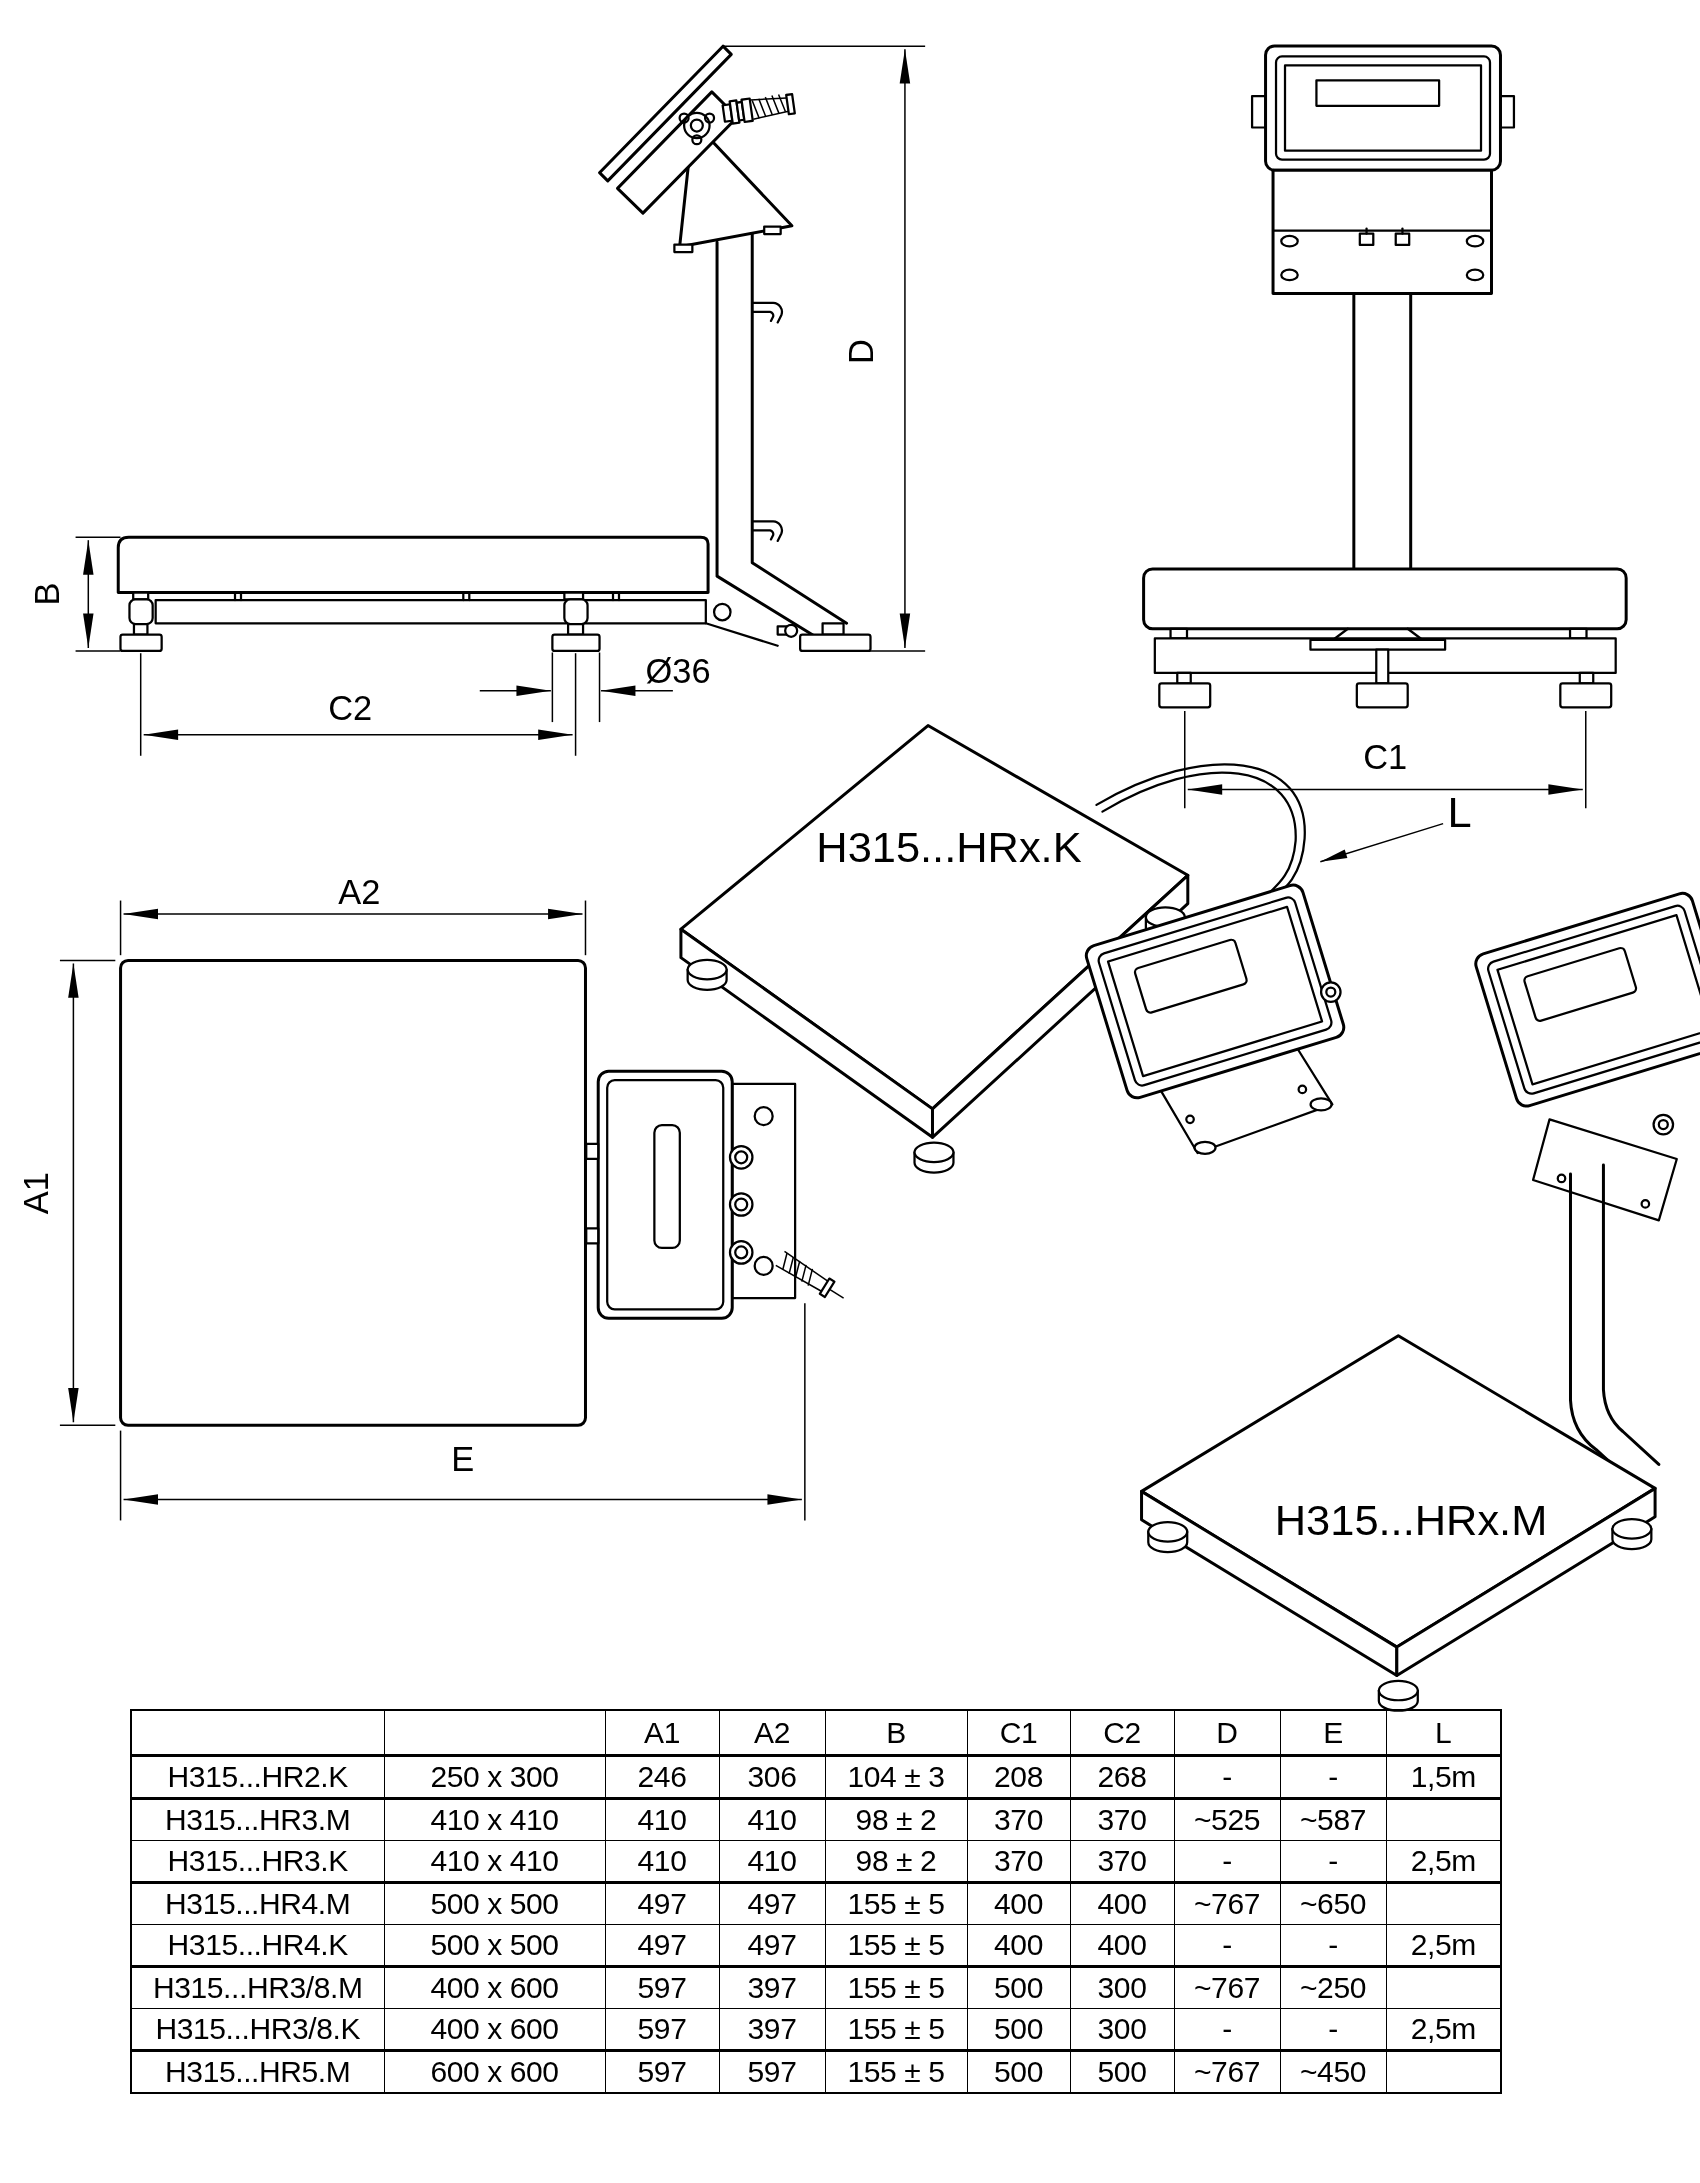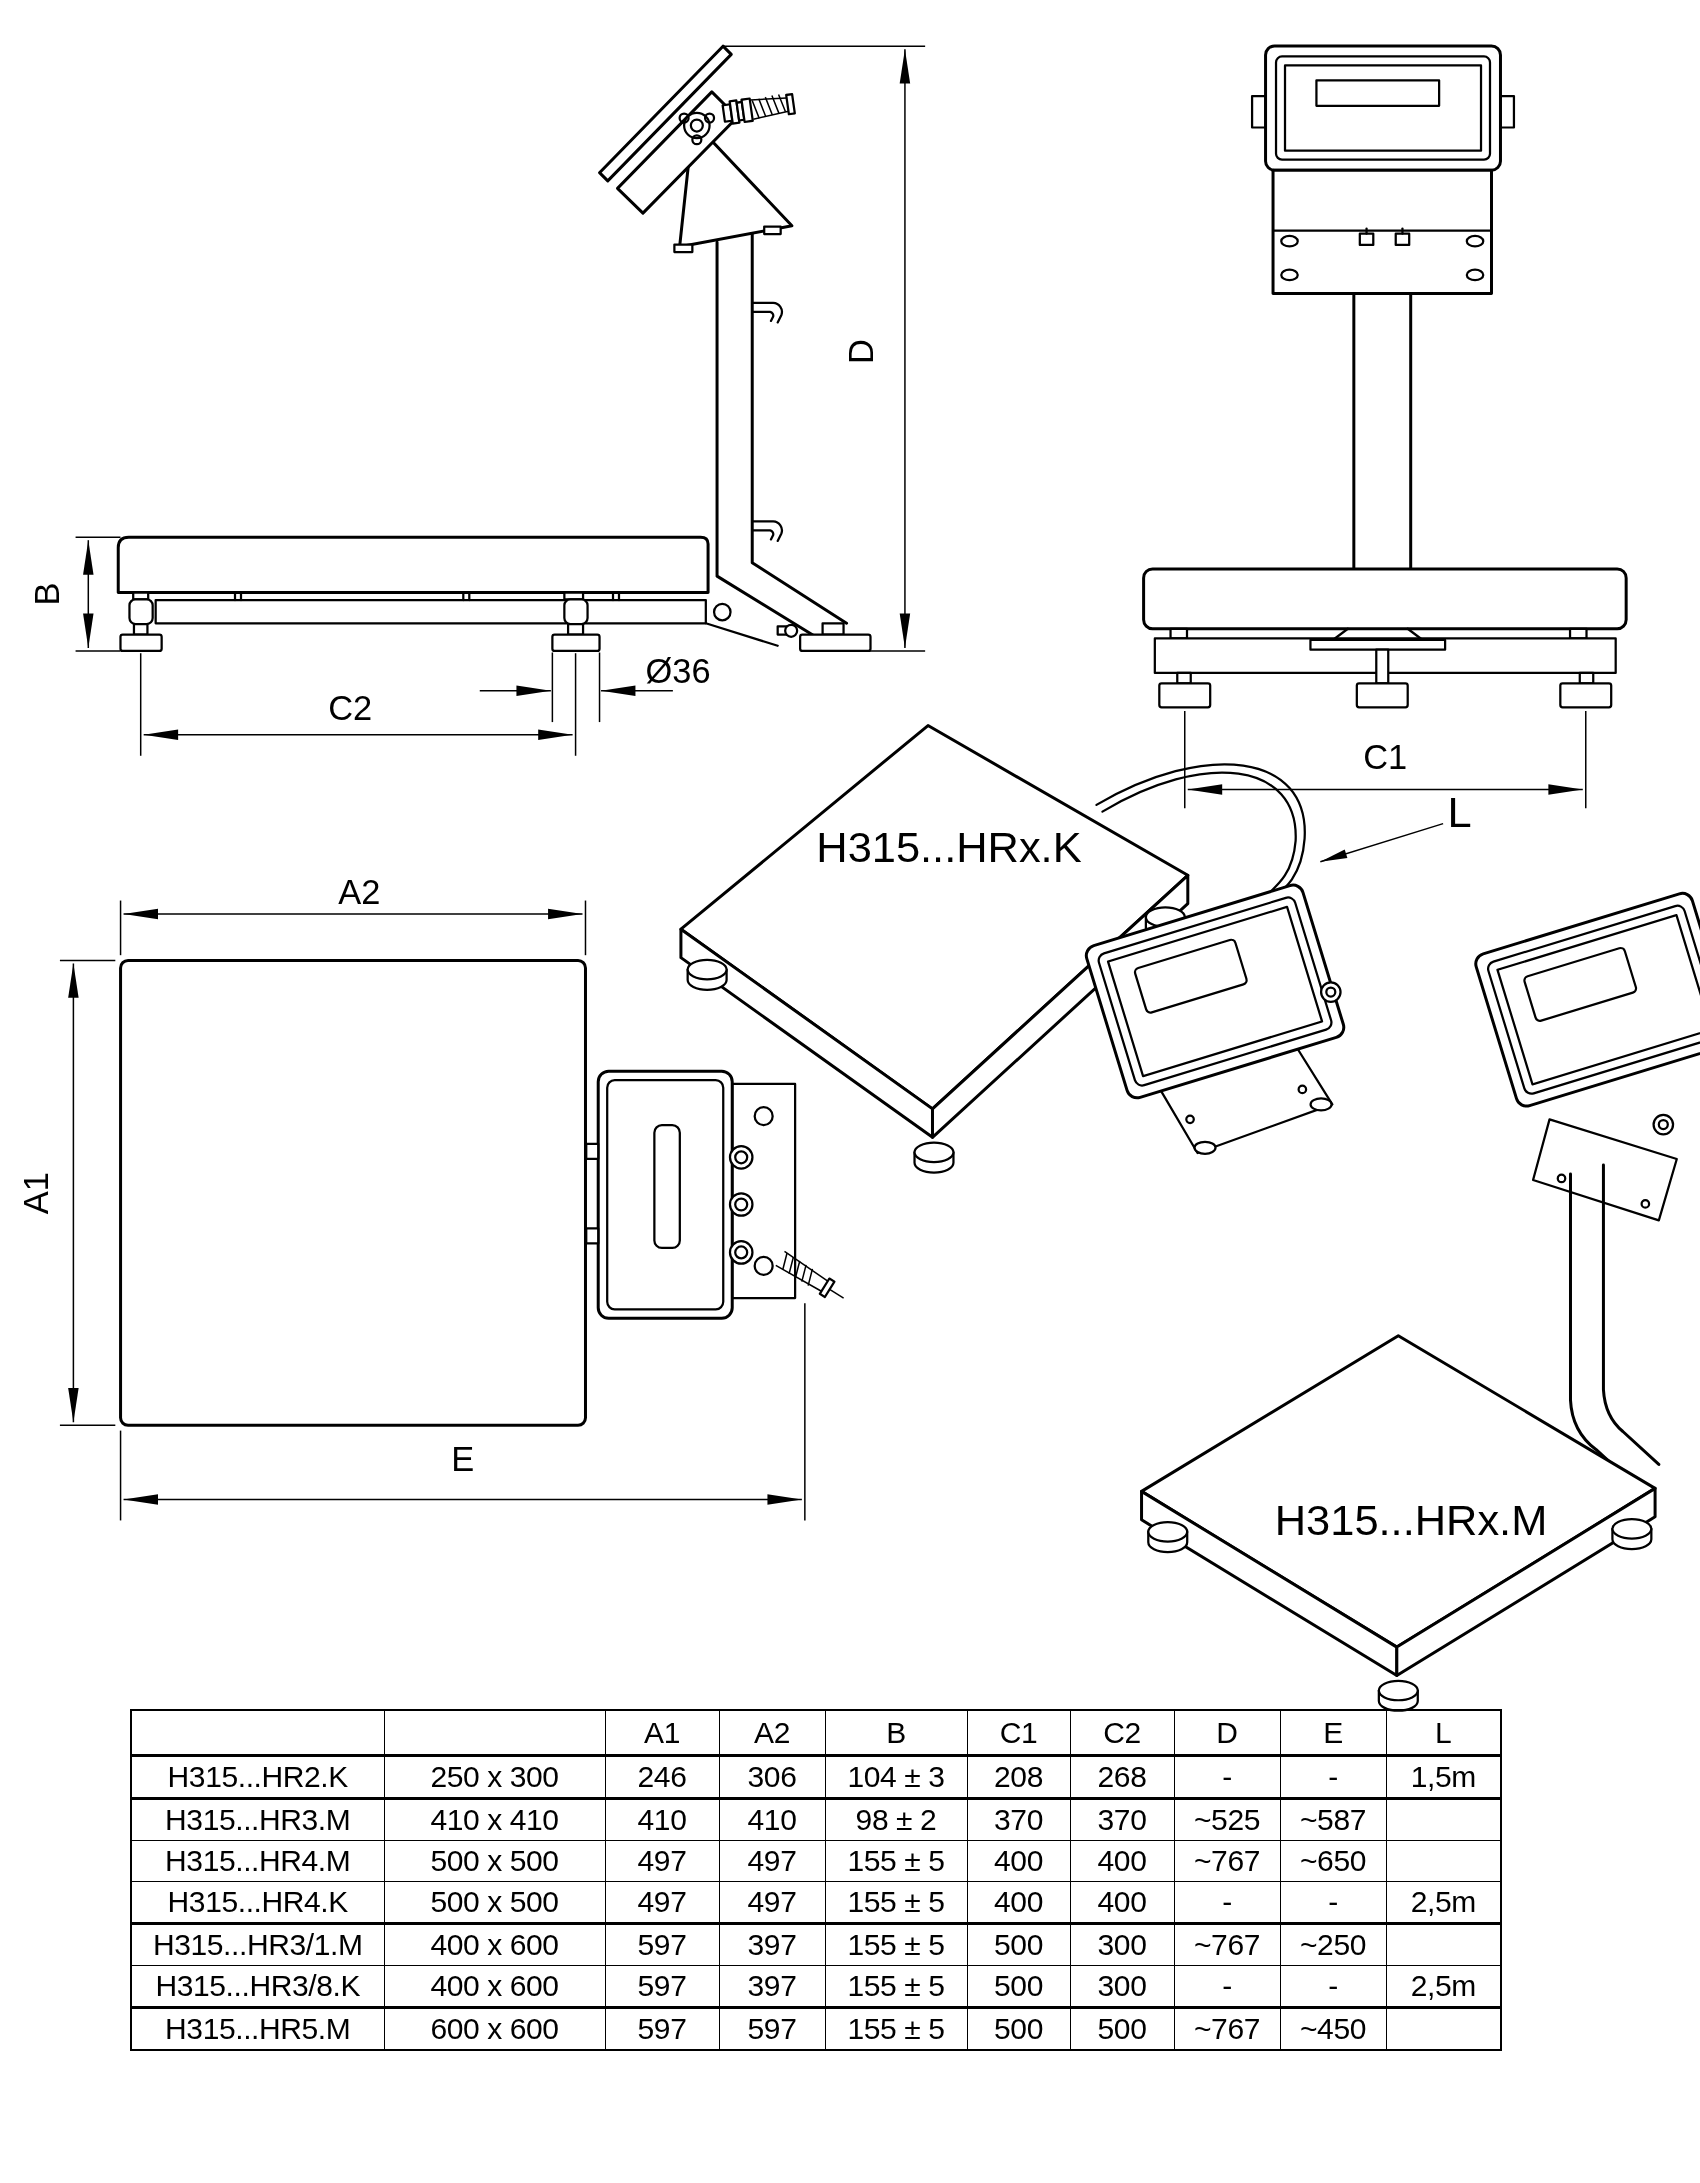--- a/index.html
+++ b/index.html
@@ -383,20 +383,32 @@
             <td>410 x 410</td>
             <td>410</td>
             <td>410</td>
             <td>98 ± 2</td>
             <td>370</td>
             <td>370</td>
             <td>~525</td>
             <td>~587</td>
             <td></td>
           </tr>
+          <tr class="group-end">
+            <td>H315...HR3.K</td>
+            <td>410 x 410</td>
+            <td>410</td>
+            <td>410</td>
+            <td>98 ± 2</td>
+            <td>370</td>
+            <td>370</td>
+            <td>-</td>
+            <td>-</td>
+            <td>2,5m</td>
+          </tr>
           <tr>
             <td>H315...HR4.M</td>
             <td>500 x 500</td>
             <td>497</td>
             <td>497</td>
             <td>155 ± 5</td>
             <td>400</td>
             <td>400</td>
             <td>~767</td>
             <td>~650</td>
@@ -408,21 +420,21 @@
             <td>497</td>
             <td>497</td>
             <td>155 ± 5</td>
             <td>400</td>
             <td>400</td>
             <td>-</td>
             <td>-</td>
             <td>2,5m</td>
           </tr>
           <tr>
-            <td>H315...HR3/1.M</td>
+            <td>H315...HR3/8.M</td>
             <td>400 x 600</td>
             <td>597</td>
             <td>397</td>
             <td>155 ± 5</td>
             <td>500</td>
             <td>300</td>
             <td>~767</td>
             <td>~250</td>
             <td></td>
           </tr>

